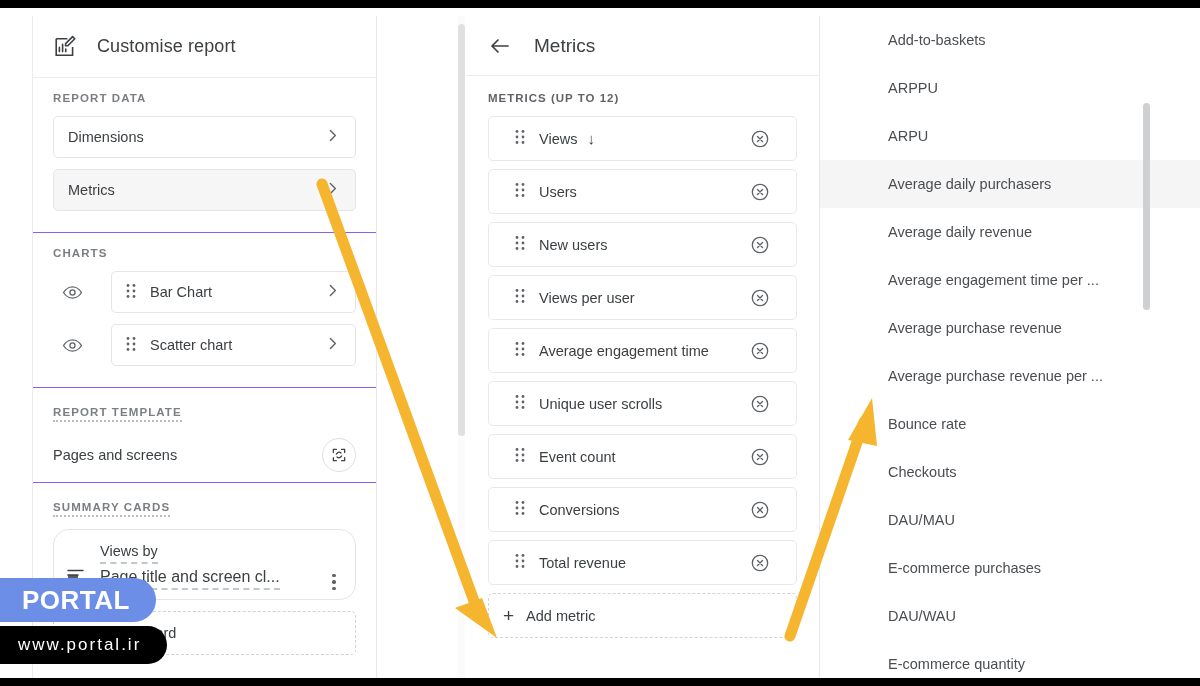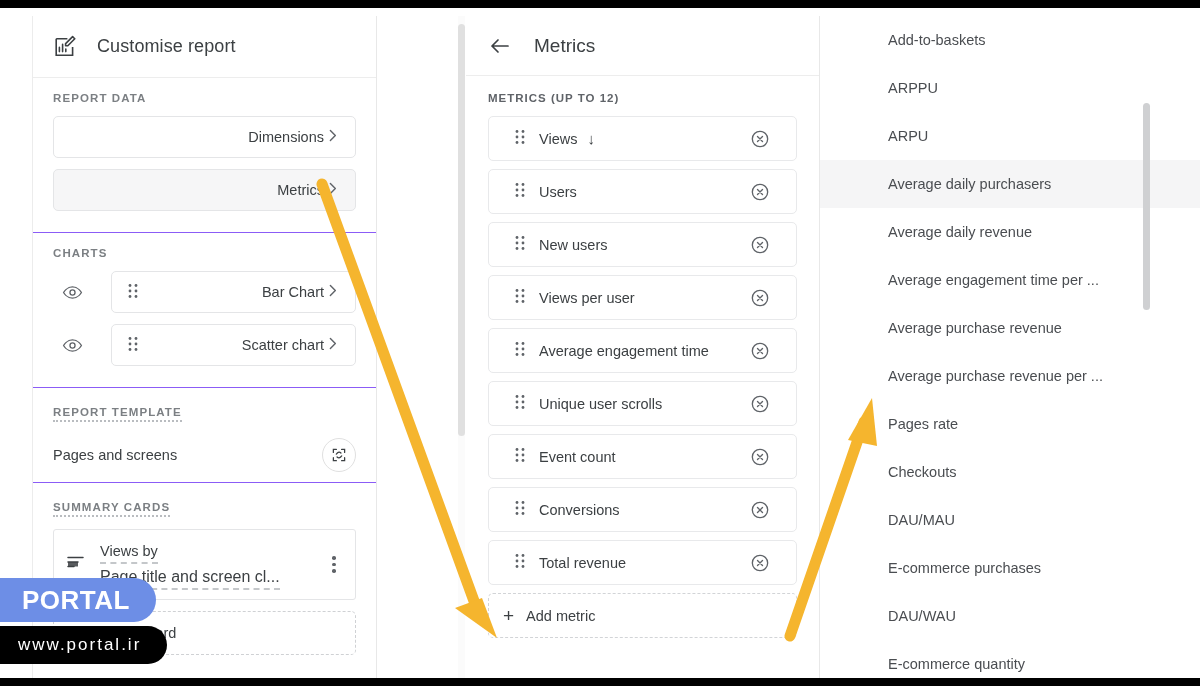--- a/index.html
+++ b/index.html
@@ -46,21 +46,21 @@
   .sec-label.dotted { border-bottom: 2px dotted #b9bcc0; display: inline-block; padding-bottom: 2px; }
 
   .row-card {
     height: 42px;
     border: 1px solid #e4e5e7;
     border-radius: 5px;
     display: flex; align-items: center;
     padding: 0 14px;
     margin-bottom: 11px;
     background: #fff;
-    font-size: 14.5px; color: #3c4043; text-align: right;
+    font-size: 14.5px; color: #3c4043;
   }
   .row-card.selected { background: #f6f6f7; }
   .row-card .label { flex: 1; }
   .chev { color: #5f6368; font-size: 16px; line-height: 1; }
 
   .chart-row { display: flex; align-items: center; margin-bottom: 11px; gap: 20px; }
   .eye { width: 38px; flex: none; display: flex; justify-content: center; }
   .chart-row .row-card { flex: 1; margin-bottom: 0; }
   .dots6 { width: 12px; margin-right: 12px; flex: none; }
 
@@ -69,22 +69,22 @@
     margin-top: 4px;
   }
   .template-name { font-size: 14.5px; color: #3c4043; }
   .tmpl-btn {
     width: 34px; height: 34px; border-radius: 50%;
     border: 1px solid #e0e0e0;
     display: flex; align-items: center; justify-content: center;
   }
 
   .card-summary {
-    border: 1px solid #e4e5e7; border-radius: 3px;
-    padding: 9px 12px; display: flex; align-items: center;
+    border: 1px solid #e4e5e7; border-radius: 16px;
+    padding: 9px 12px; display: flex; align-items: flex-end;
     margin-bottom: 11px; min-height: 58px;
   }
   .card-summary .sicon { width: 20px; margin-right: 14px; flex: none; }
   .card-summary .stext { flex: 1; line-height: 1.45; }
   .stext .l1 { font-size: 14.5px; color: #3c4043; border-bottom: 2px dashed #c4c7ca; display: inline-block; }
   .stext .l2 { font-size: 16px; color: #3c4043; border-bottom: 2px dashed #c4c7ca; display: inline-block; margin-top: 1px; }
   .kebab { width: 18px; display: flex; flex-direction: column; align-items: center; gap: 3px; flex: none; }
   .kebab i { width: 3.5px; height: 3.5px; border-radius: 50%; background: #5f6368; display: block; }
 
   .new-card {
@@ -549,21 +549,21 @@
     <div class="opt-item">
         <span>Average engagement time per ...</span>
       </div>
     <div class="opt-item">
         <span>Average purchase revenue</span>
       </div>
     <div class="opt-item">
         <span>Average purchase revenue per ...</span>
       </div>
     <div class="opt-item">
-        <span>Pages rate</span>
+        <span>Bounce rate</span>
       </div>
     <div class="opt-item">
         <span>Checkouts</span>
       </div>
     <div class="opt-item">
         <span>DAU/MAU</span>
       </div>
     <div class="opt-item">
         <span>E-commerce purchases</span>
       </div>

